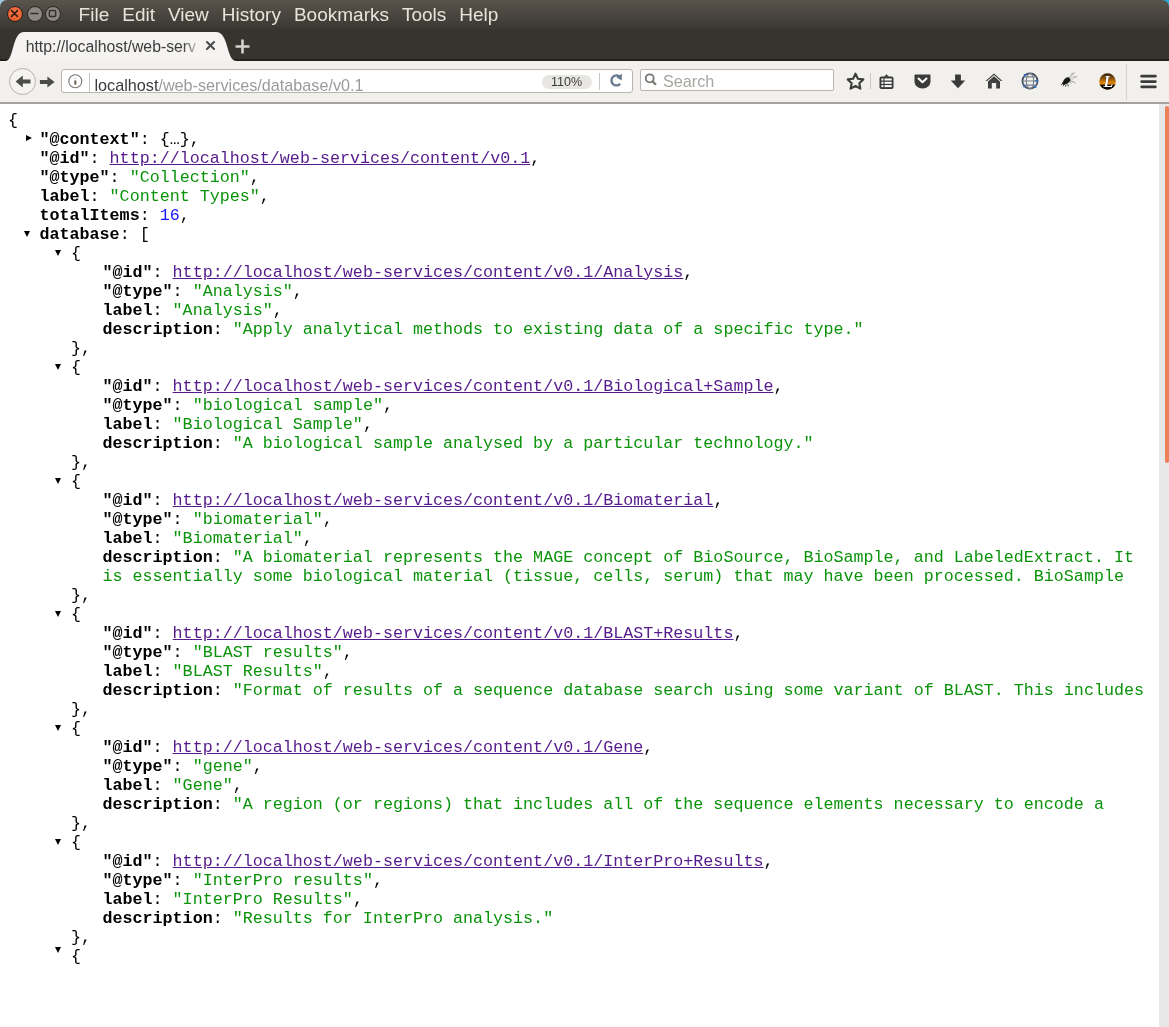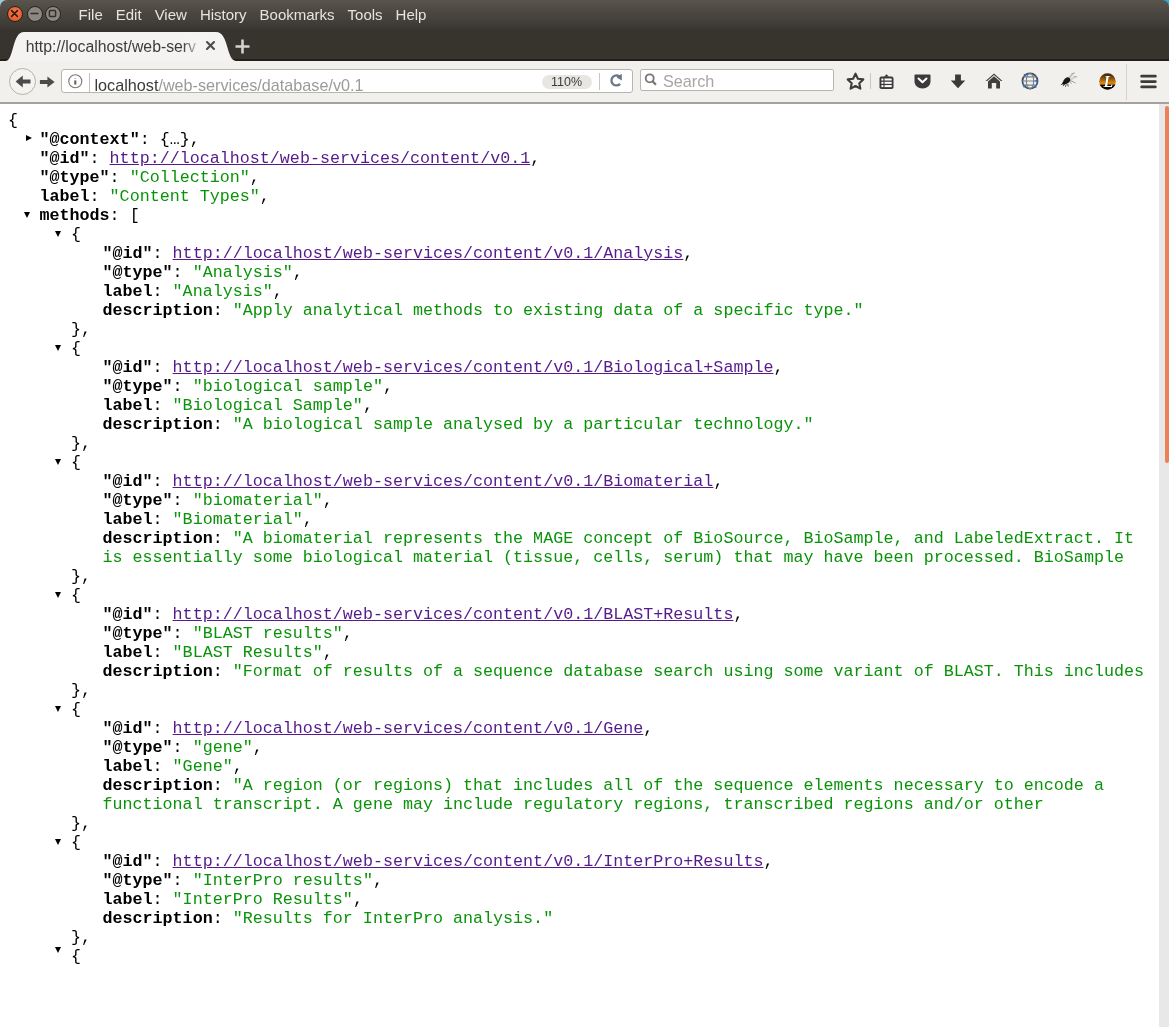--- a/index.html
+++ b/index.html
@@ -9,21 +9,21 @@
       background:linear-gradient(90deg,#9fc8dd,#28a9df)}
 .titlebar{position:absolute;left:0;top:0;width:1169px;height:29px;
       background:linear-gradient(#59544c,#3a3732);border-radius:7px 7px 0 0}
 .wbtn{position:absolute;top:5.5px;width:16px;height:16px;border-radius:50%;
       border:1.5px solid #272420;box-sizing:border-box}
 .wb1{left:7px;background:radial-gradient(circle at 50% 40%,#f47950,#e4521f)}
 .wb2{left:26.5px;background:#8c8780}
 .wb3{left:45px;background:#8c8780}
 .wbtn svg{position:absolute;left:0;top:0}
 .menu{position:absolute;left:78.6px;top:0;height:29px;display:flex;align-items:center;
-      font-size:15px;color:#e8e4dc;letter-spacing:0}
+      font-size:19px;color:#e8e4dc;letter-spacing:0}
 .menu span{margin-right:13px}
 .tabbar{position:absolute;left:0;top:29px;width:1169px;height:32px;background:#37332d;
       border-bottom:0}
 .tabline{position:absolute;left:0;top:58.7px;width:1169px;height:2.3px;background:#232019}
 .tabsvg{position:absolute;left:0;top:29px}
 .tabtxt{position:absolute;left:25.7px;top:37.5px;font-size:15.8px;color:#3c3c3c;width:176px;
       white-space:nowrap;overflow:hidden}
 .tabfade{position:absolute;left:183px;top:36px;width:19px;height:20px;
       background:linear-gradient(90deg,rgba(245,244,242,0),#f5f4f2)}
 .tabx{position:absolute;left:204px;top:39px;width:13px;height:13px}
@@ -212,21 +212,22 @@
   </svg>
 
 <div class="border-dark"></div>
 <div class="content">
     <div class="jsonwrap">
 <div class="ln" style="padding-left:0px">{</div>
 <div class="ln" style="padding-left:31.5px"><u class="tr" style="left:17.5px"></u><b>"@context"</b>: {…},</div>
 <div class="ln" style="padding-left:31.5px"><b>"@id"</b>: <i class="a">http://localhost/web-services/content/v0.1</i>,</div>
 <div class="ln" style="padding-left:31.5px"><b>"@type"</b>: <i class="s">"Collection"</i>,</div>
 <div class="ln" style="padding-left:31.5px"><b>label</b>: <i class="s">"Content Types"</i>,</div>
-<div class="ln" style="padding-left:31.5px"><u class="td" style="left:15.5px"></u><b>methods</b>: [</div>
+<div class="ln" style="padding-left:31.5px"><b>totalItems</b>: <i class="n">16</i>,</div>
+<div class="ln" style="padding-left:31.5px"><u class="td" style="left:15.5px"></u><b>database</b>: [</div>
 <div class="ln" style="padding-left:63.0px"><u class="td" style="left:47.0px"></u>{</div>
 <div class="ln" style="padding-left:94.5px"><b>"@id"</b>: <i class="a">http://localhost/web-services/content/v0.1/Analysis</i>,</div>
 <div class="ln" style="padding-left:94.5px"><b>"@type"</b>: <i class="s">"Analysis"</i>,</div>
 <div class="ln" style="padding-left:94.5px"><b>label</b>: <i class="s">"Analysis"</i>,</div>
 <div class="ln" style="padding-left:94.5px"><b>description</b>: <i class="s">"Apply analytical methods to existing data of a specific type."</i></div>
 <div class="ln" style="padding-left:63.0px">},</div>
 <div class="ln" style="padding-left:63.0px"><u class="td" style="left:47.0px"></u>{</div>
 <div class="ln" style="padding-left:94.5px"><b>"@id"</b>: <i class="a">http://localhost/web-services/content/v0.1/Biological+Sample</i>,</div>
 <div class="ln" style="padding-left:94.5px"><b>"@type"</b>: <i class="s">"biological sample"</i>,</div>
 <div class="ln" style="padding-left:94.5px"><b>label</b>: <i class="s">"Biological Sample"</i>,</div>
@@ -243,21 +244,20 @@
 <div class="ln" style="padding-left:94.5px"><b>"@id"</b>: <i class="a">http://localhost/web-services/content/v0.1/BLAST+Results</i>,</div>
 <div class="ln" style="padding-left:94.5px"><b>"@type"</b>: <i class="s">"BLAST results"</i>,</div>
 <div class="ln" style="padding-left:94.5px"><b>label</b>: <i class="s">"BLAST Results"</i>,</div>
 <div class="ln" style="padding-left:94.5px"><b>description</b>: <i class="s">"Format of results of a sequence database search using some variant of BLAST. This includes</i></div>
 <div class="ln" style="padding-left:63.0px">},</div>
 <div class="ln" style="padding-left:63.0px"><u class="td" style="left:47.0px"></u>{</div>
 <div class="ln" style="padding-left:94.5px"><b>"@id"</b>: <i class="a">http://localhost/web-services/content/v0.1/Gene</i>,</div>
 <div class="ln" style="padding-left:94.5px"><b>"@type"</b>: <i class="s">"gene"</i>,</div>
 <div class="ln" style="padding-left:94.5px"><b>label</b>: <i class="s">"Gene"</i>,</div>
 <div class="ln" style="padding-left:94.5px"><b>description</b>: <i class="s">"A region (or regions) that includes all of the sequence elements necessary to encode a</i></div>
-<div class="ln" style="padding-left:94.5px"><i class="s">functional transcript. A gene may include regulatory regions, transcribed regions and/or other</i></div>
 <div class="ln" style="padding-left:63.0px">},</div>
 <div class="ln" style="padding-left:63.0px"><u class="td" style="left:47.0px"></u>{</div>
 <div class="ln" style="padding-left:94.5px"><b>"@id"</b>: <i class="a">http://localhost/web-services/content/v0.1/InterPro+Results</i>,</div>
 <div class="ln" style="padding-left:94.5px"><b>"@type"</b>: <i class="s">"InterPro results"</i>,</div>
 <div class="ln" style="padding-left:94.5px"><b>label</b>: <i class="s">"InterPro Results"</i>,</div>
 <div class="ln" style="padding-left:94.5px"><b>description</b>: <i class="s">"Results for InterPro analysis."</i></div>
 <div class="ln" style="padding-left:63.0px">},</div>
 <div class="ln" style="padding-left:63.0px"><u class="td" style="left:47.0px;top:0.5px"></u>{</div>
 </div>
   </div>

